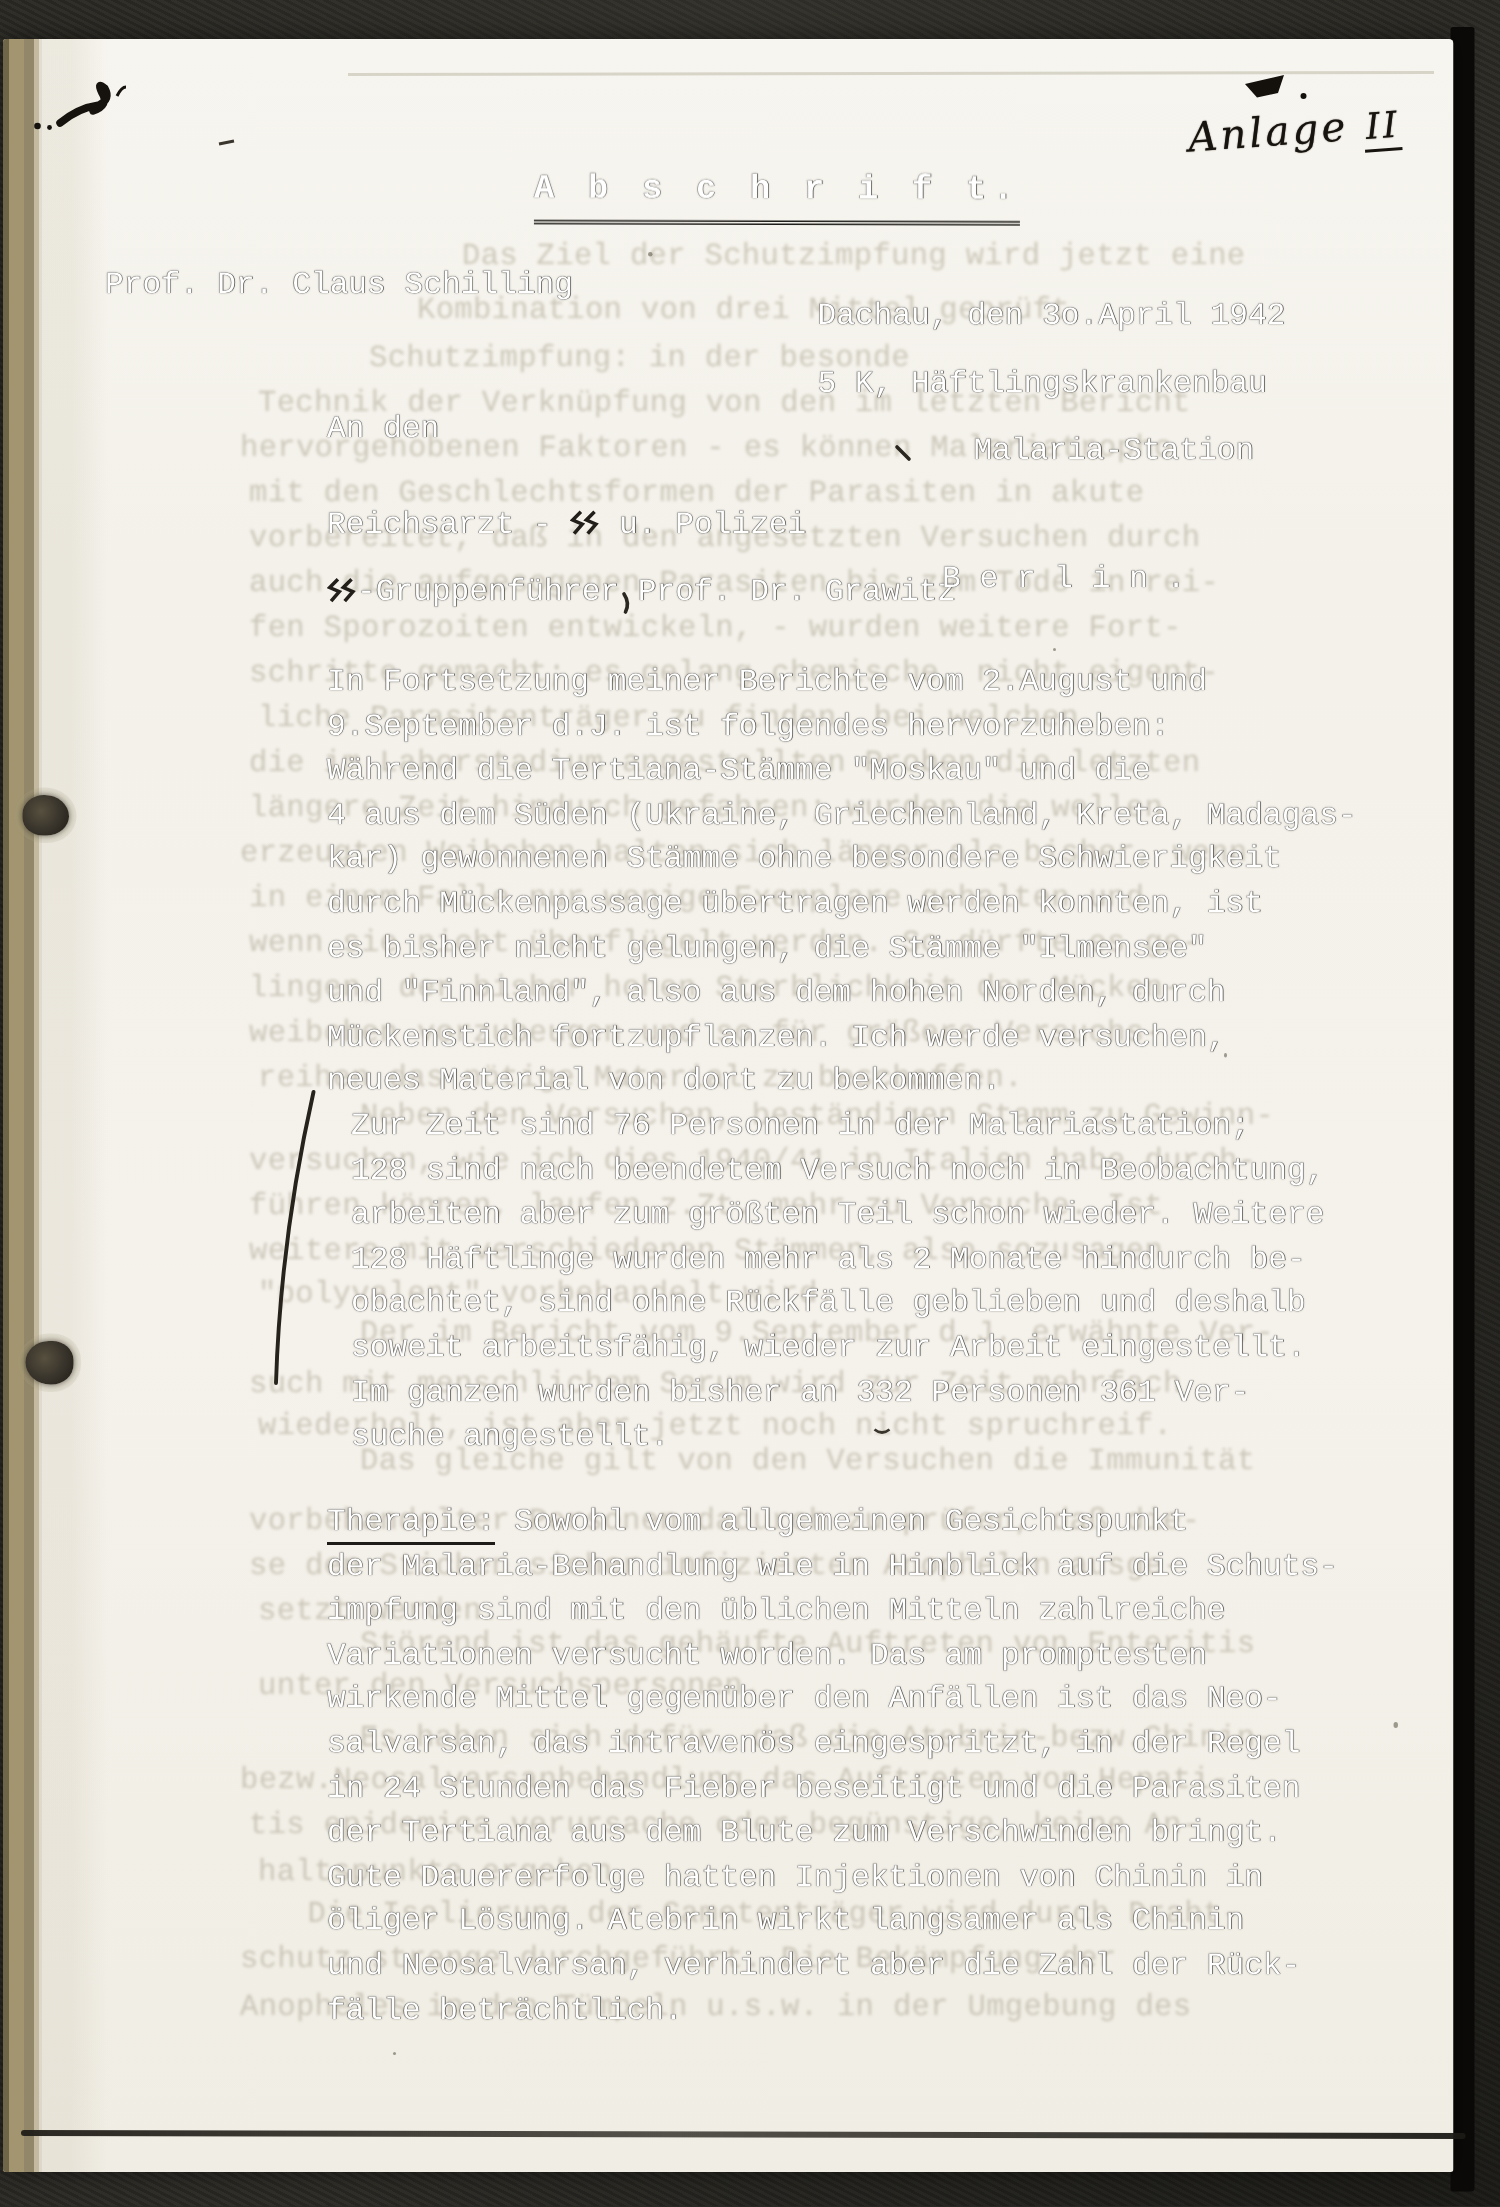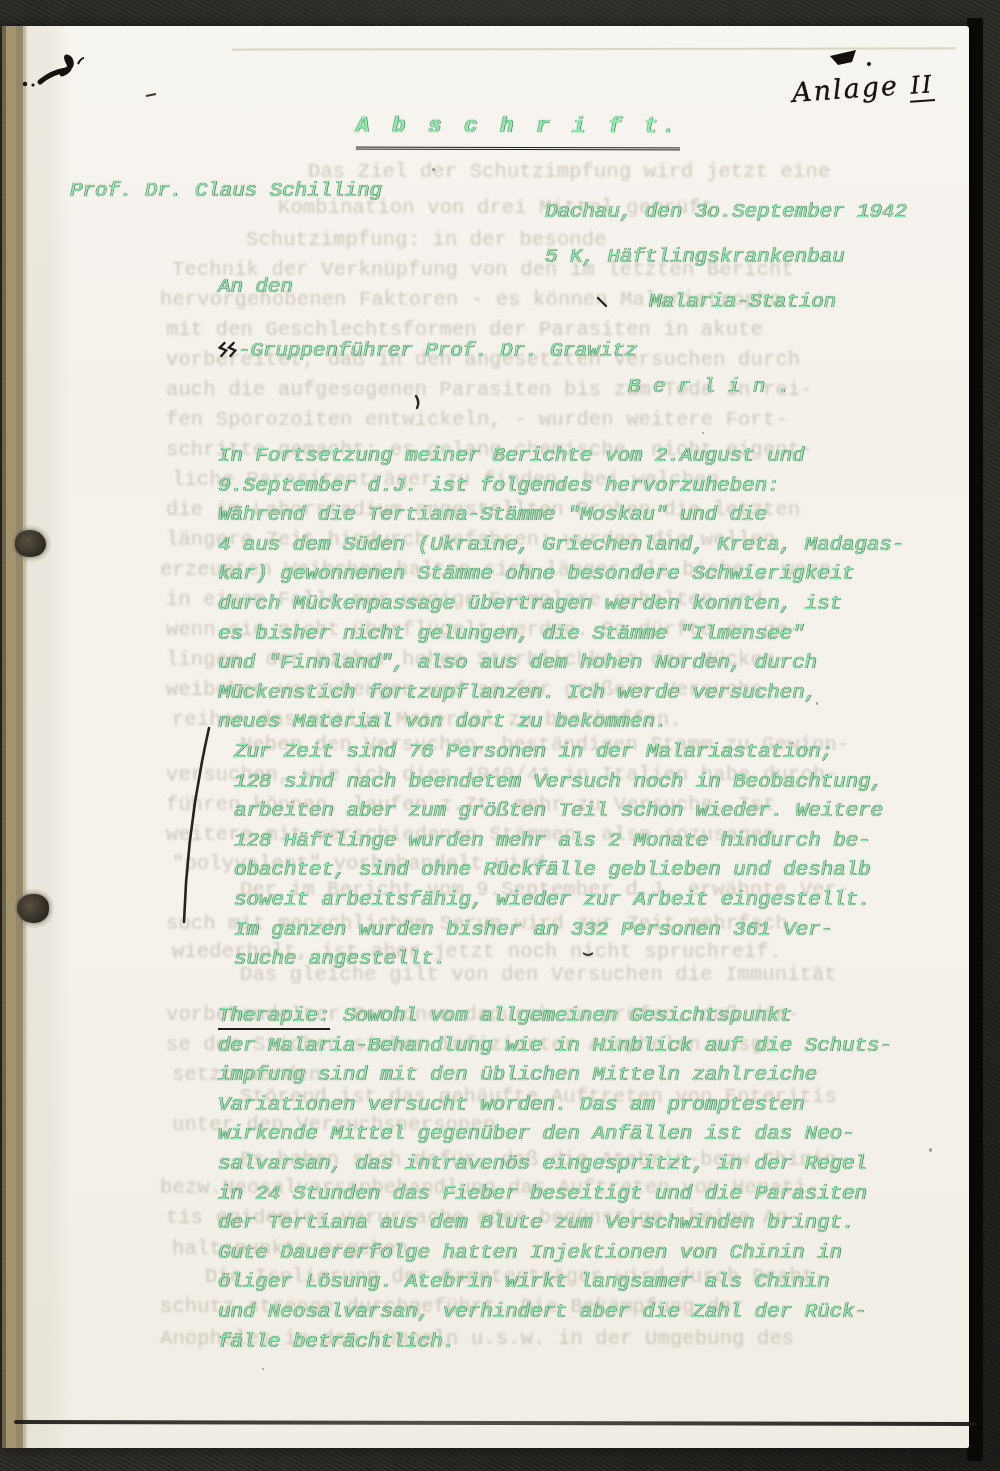--- a/index.html
+++ b/index.html
@@ -39,21 +39,21 @@
   .hole-top{left:15px;top:530px;width:31px;height:27px;border-radius:48% 55% 50% 46%;}
   .hole-bottom{left:17px;top:894px;width:32px;height:29px;border-radius:52% 47% 49% 55%;}
 
   
   .bleed-line{
     position:absolute;color:#a59d89;font-size:20.4px;letter-spacing:.2px;
     opacity:.5;filter:blur(1.1px);white-space:nowrap;
   }
 
   
-  .ink{position:absolute;inset:0;color:#86efac;font-style:italic;}
+  .ink{position:absolute;inset:0;color:#ffffff;}
   .tw{
     position:absolute;font-size:20.8px;line-height:29.6px;white-space:pre-line;
     text-shadow:.4px 0 0 rgba(28,25,20,.75), -.4px 0 0 rgba(28,25,20,.5), 0 0 1.3px rgba(35,32,26,.5);
     filter:blur(.18px);
   }
   .single{line-height:22.4px;}
   .heading{
     font-weight:bold;font-size:22.5px;letter-spacing:4.5px;
     border-bottom:3px double #1d1b17;padding-bottom:5px;white-space:nowrap;
     transform:rotate(.15deg);
@@ -139,28 +139,32 @@
 <div class="speck" style="left:262px;top:1368px;width:2px;height:2px;"></div>
 <div class="speck" style="left:816px;top:702px;width:2px;height:3px;"></div>
 
 <div class="ink">
 
   <div class="tw heading" style="left:356px;top:112px;">A b s c h r i f t.</div>
 
   <div class="tw" style="left:70px;top:176px;white-space:nowrap;">Prof. Dr. Claus Schilling</div>
 
   <div class="tw single" style="left:545px;top:179px;">
-    <div>Dachau, den 3o.September 1942</div>
+    <div>Dachau, den 3o.April 1942</div>
     <div class="dl2">5 K, Häftlingskrankenbau</div>
     <div class="dl3">Malaria-Station</div>
   </div>
 
   <div class="tw" style="left:218px;top:272px;">An den</div>
 
   <div class="tw single" style="left:218px;top:318px;">
+    <div><span>Reichsarzt - </span><svg class="rune-svg" width="20" height="17" viewBox="0 0 22 18">
+          <polyline points="8,1 2,7 9,10 3,17" fill="none" stroke="#221f1a" stroke-width="2.6"></polyline>
+          <polyline points="18,1 12,7 19,10 13,17" fill="none" stroke="#221f1a" stroke-width="2.6"></polyline>
+        </svg><span> u. Polizei</span></div>
     <div><svg class="rune-svg" width="20" height="17" viewBox="0 0 22 18">
           <polyline points="8,1 2,7 9,10 3,17" fill="none" stroke="#221f1a" stroke-width="2.6"></polyline>
           <polyline points="18,1 12,7 19,10 13,17" fill="none" stroke="#221f1a" stroke-width="2.6"></polyline>
         </svg><span>-Gruppenführer Prof. Dr. Grawitz</span></div>
   </div>
 
   <div class="tw" style="left:628px;top:372px;white-space:nowrap;">B e r l i n .</div>
 
   <div class="tw" style="left:218px;top:441px;width:745px;">In Fortsetzung meiner Berichte vom 2.August und
 9.September d.J. ist folgendes hervorzuheben:

